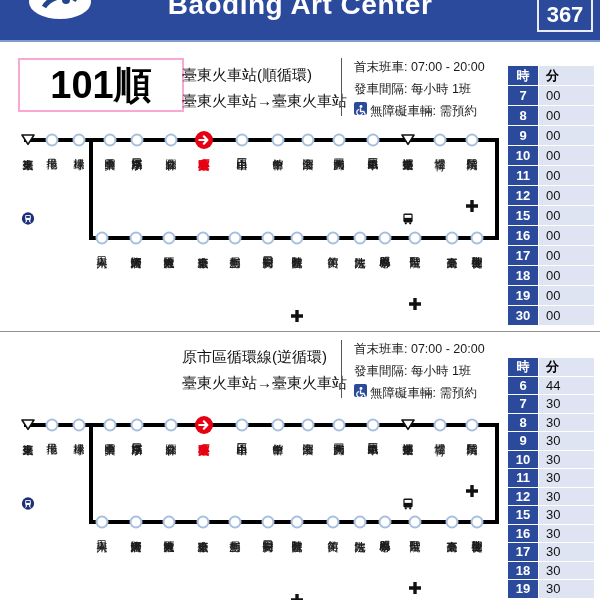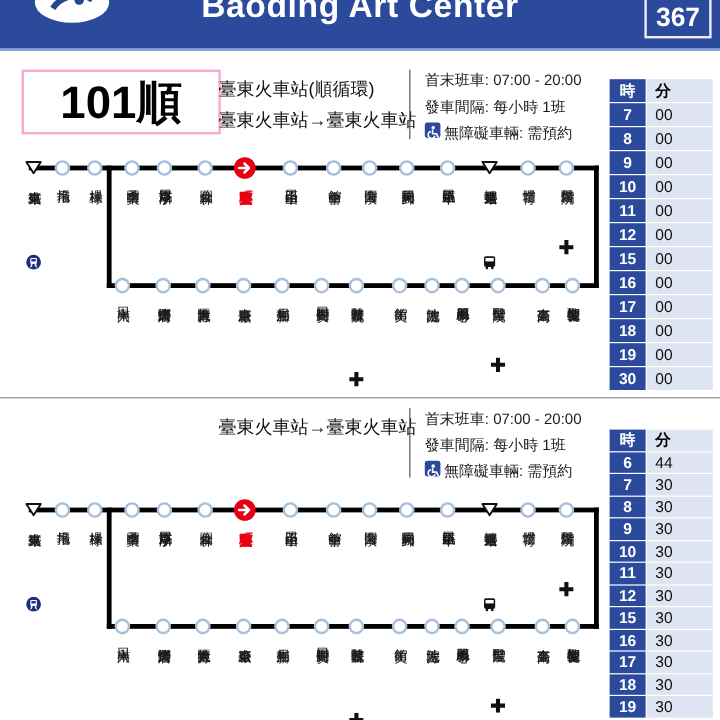--- a/index.html
+++ b/index.html
@@ -218,20 +218,21 @@
         <div class="stop-label" style="left: 452px; top: 198px;">臺東高商</div>
         <div class="stop-dot" style="left: 477px; top: 188px;"></div>
         <div class="stop-label" style="left: 477px; top: 198px;">後期聖徒教會</div>
       </div>
   </section>
 
   <div class="panel-divider"></div>
 
   <section class="panel" id="panel-1">
     <div class="route-desc">
+      <div>原市區循環線(逆循環)</div>
       <div>臺東火車站→臺東火車站</div>
     </div>
     <div class="vdivider"></div>
     <div class="schedule">
       <div>首末班車: 07:00 - 20:00</div>
       <div>發車間隔: 每小時 1班</div>
       <div>
         <span class="access-chip"><svg width="13" height="13" viewBox="0 0 16 16">
               <circle cx="8.6" cy="3" r="1.8" fill="#fff"></circle>
               <path d="M8 5.2v4h4l2 4" stroke="#fff" stroke-width="1.7" fill="none"></path>

